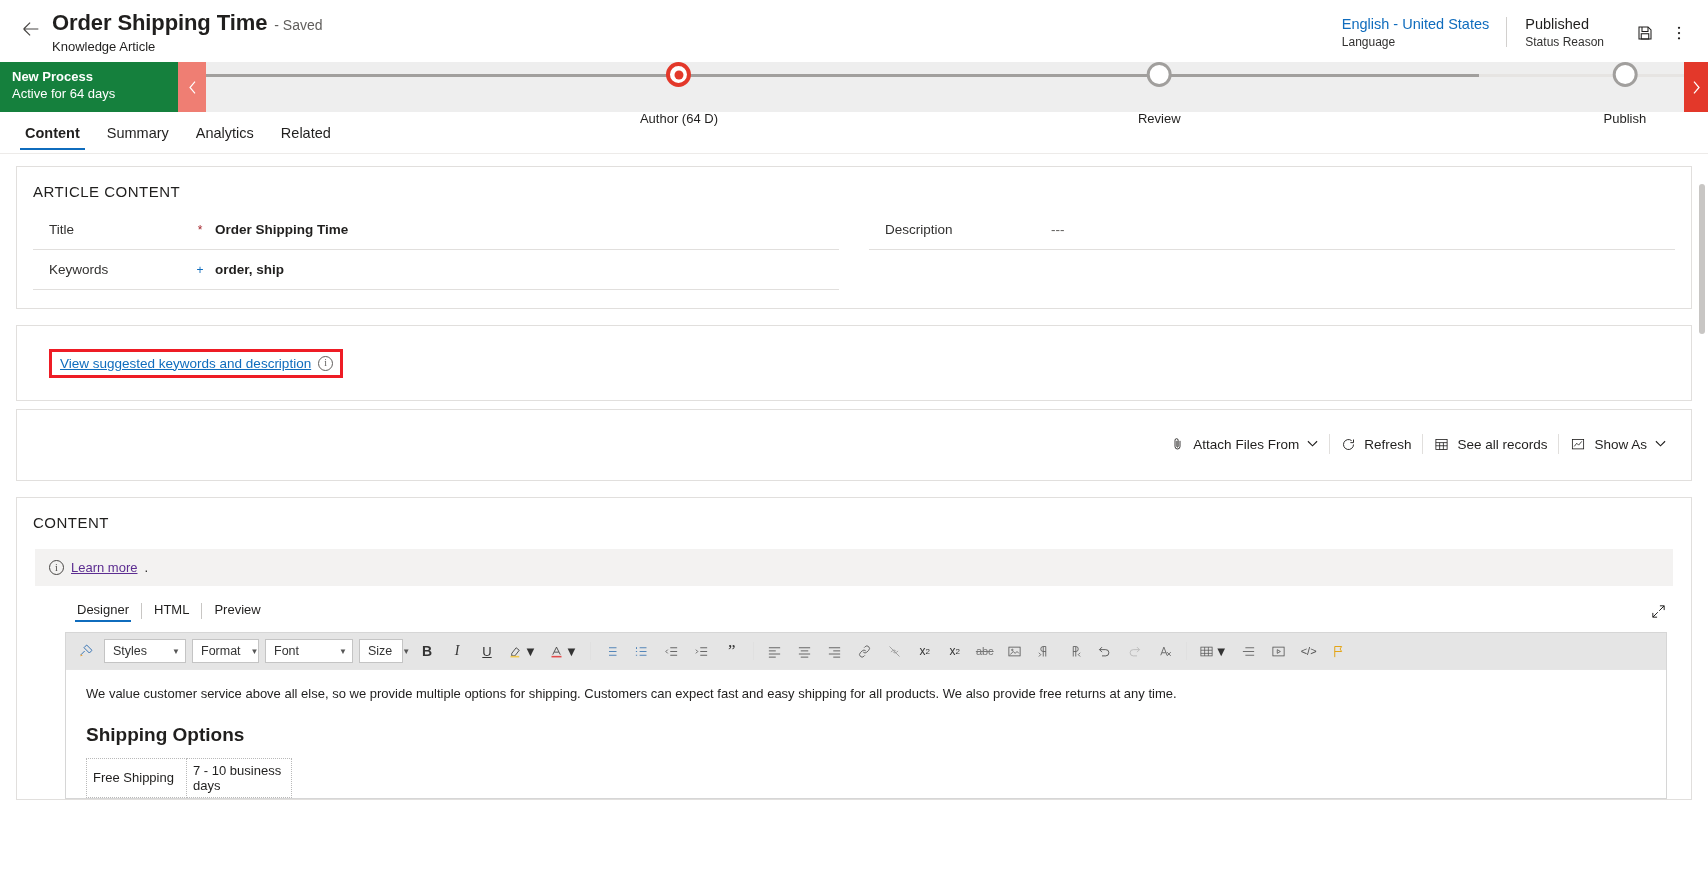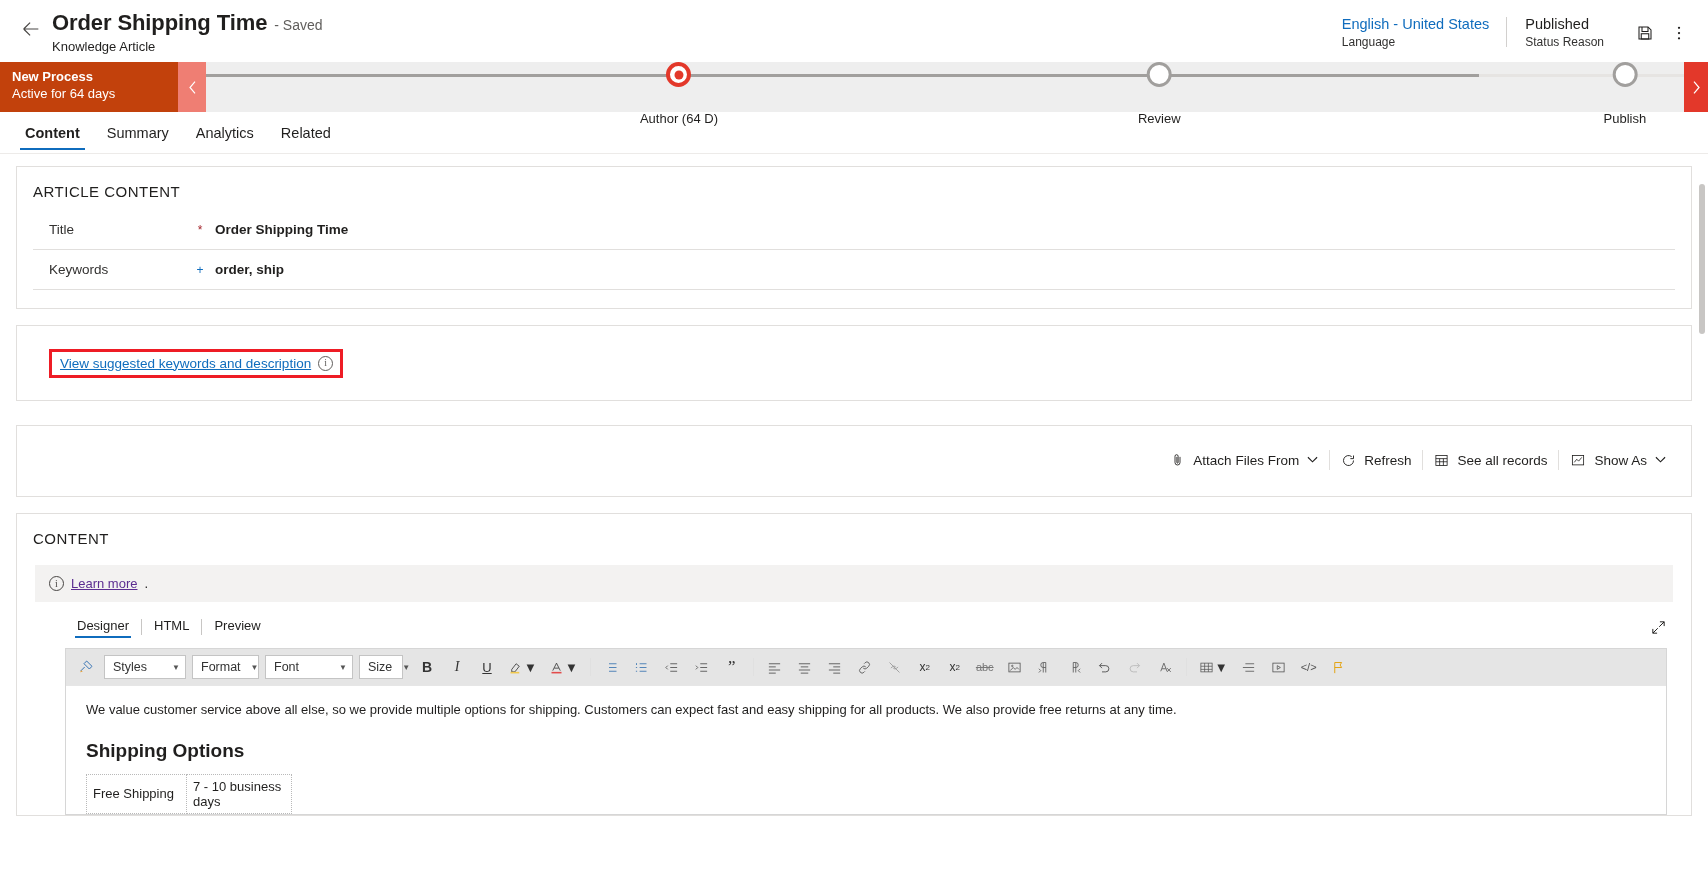--- a/index.html
+++ b/index.html
@@ -26,21 +26,21 @@
   .hdr-field { padding:0 18px; text-align:left; position:relative; }
   .hdr-field.divider:after{ content:""; position:absolute; right:0; top:1px; bottom:2px; width:1px; background:#d2d0ce; }
   .hdr-value { font-size:14.5px; color:#0f6cbd; font-weight:400; white-space:nowrap; }
   .hdr-value.dark { color:#201f1e; }
   .hdr-label { font-size:12px; color:#323130; margin-top:3px; }
   .hdr-icons { display:flex; align-items:center; gap:4px; padding-left:8px; padding-top:2px; }
   .hdr-icon-btn { width:30px; height:30px; display:flex; align-items:center; justify-content:center; color:#201f1e; cursor:pointer; }
 
   
   .bpf { height:50px; display:flex; align-items:stretch; position:relative; background:#eeeeee; }
-  .bpf-stage { background:#c2410c; color:#fff; width:178px; padding:7px 12px 4px 12px; }
+  .bpf-stage { background:#15803d; color:#fff; width:178px; padding:7px 12px 4px 12px; }
   .bpf-stage-title { font-size:13px; font-weight:700; line-height:16px; }
   .bpf-stage-sub { font-size:13px; line-height:17px; font-weight:400; }
   .bpf-collapse { width:28px; background:#ef7e73; color:#fff; display:flex; align-items:center; justify-content:center; cursor:pointer; font-size:14px; }
   .bpf-track { flex:1; position:relative; }
   .bpf-line { position:absolute; left:0; right:0; top:12px; height:3px; background:#a19f9d; }
   .bpf-line-tail { position:absolute; right:0; width:205px; top:12px; height:3px; background:#e6e4e2; }
   .bpf-node { position:absolute; top:0; transform:translateX(-50%); text-align:center; }
   .bpf-dot { width:25px; height:25px; border-radius:50%; background:#fff; border:3px solid #a19f9d; margin:0 auto; }
   .bpf-dot.active { border-color:#e3382a; border-width:4px; position:relative; }
   .bpf-dot.active:after { content:""; position:absolute; left:50%; top:50%; transform:translate(-50%,-50%); width:9px; height:9px; border-radius:50%; background:#e3382a; }
@@ -72,21 +72,21 @@
   .field-value { font-size:13.5px; font-weight:700; color:#201f1e; padding-left:8px; }
   .field-value.muted { font-weight:400; color:#605e5c; }
 
   
   .sugg-card { border:1px solid #e1dfdd; margin:16px 16px 0 16px; background:#fff; height:76px; display:flex; align-items:center; }
   .sugg-box { margin-left:32px; border:3px solid #ee1c25; padding:4px 7px 4px 8px; display:inline-flex; align-items:center; gap:7px; }
   .sugg-link { font-size:13.5px; color:#0f6cbd; text-decoration:underline; cursor:pointer; }
   .info-circle { width:15px; height:15px; border:1px solid #605e5c; border-radius:50%; display:inline-flex; align-items:center; justify-content:center; font-size:10px; color:#605e5c; line-height:1; font-family:"Liberation Serif", serif; }
 
   
-  .attach-card { border:1px solid #e1dfdd; margin:24px 16px 0 16px; background:#fff; height:72px; position:relative; }
+  .attach-card { border:1px solid #e1dfdd; margin:8px 16px 0 16px; background:#fff; height:72px; position:relative; }
   .attach-toolbar { position:absolute; right:14px; top:22px; display:flex; align-items:center; gap:0; }
   .tb-item { display:flex; align-items:center; gap:8px; padding:4px 11px; font-size:13.5px; color:#201f1e; cursor:pointer; white-space:nowrap; }
   .tb-item .tbicon { display:flex; align-items:center; color:#201f1e; }
   .tb-sep { width:1px; height:20px; background:#e1dfdd; }
   .chev { font-size:10px; color:#201f1e; }
 
   
   .content-card { border:1px solid #e1dfdd; margin:16px 16px 0 16px; background:#fff; }
   .notice { background:#f3f2f1; margin:8px 18px 0 18px; padding:11px 14px; font-size:13px; color:#201f1e; display:flex; align-items:center; gap:7px; }
   .notice-link { color:#5c2d91; text-decoration:underline; cursor:pointer; }
@@ -207,20 +207,28 @@
         <div class="field-row">
           <div class="field-label">Title</div>
           <div class="req">*</div>
           <div class="field-value">Order Shipping Time</div>
         </div>
         <div class="field-row">
           <div class="field-label">Keywords</div>
           <div class="req blue">+</div>
           <div class="field-value">order, ship</div>
         </div>
+      </div>
+      <div class="fcol">
+        <div class="field-row">
+          <div class="field-label">Description</div>
+          <div class="req"></div>
+          <div class="field-value muted">---</div>
+        </div>
+        <div class="field-row noborder" style="visibility:hidden"></div>
       </div>
     </div>
   </div>
 
   <div class="sugg-card">
     <div class="sugg-box">
       <span class="sugg-link">View suggested keywords and description</span>
       <span class="info-circle">i</span>
     </div>
   </div>

